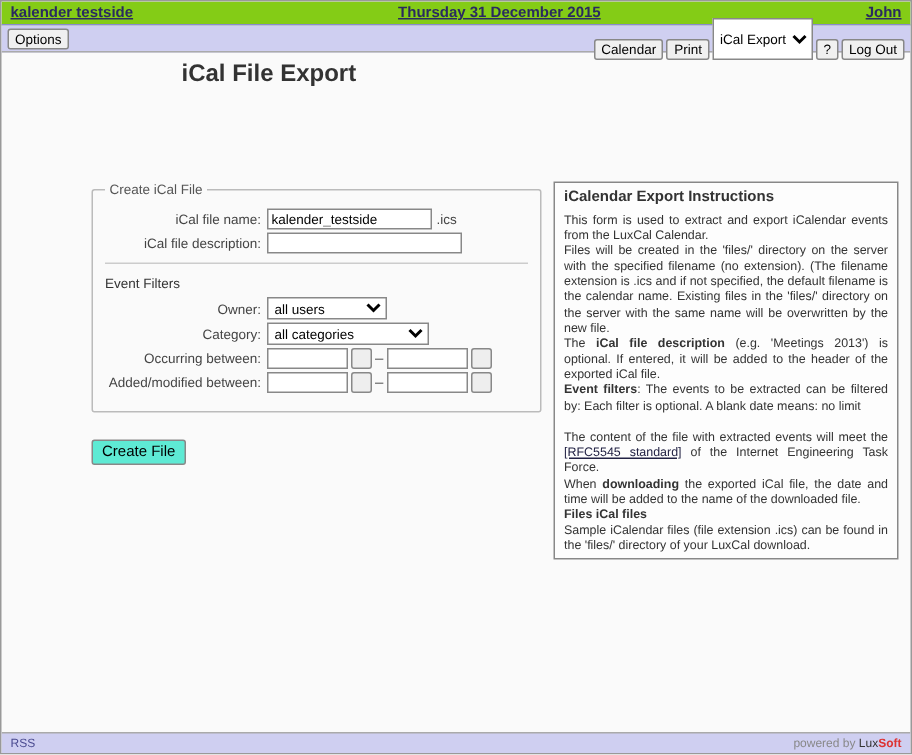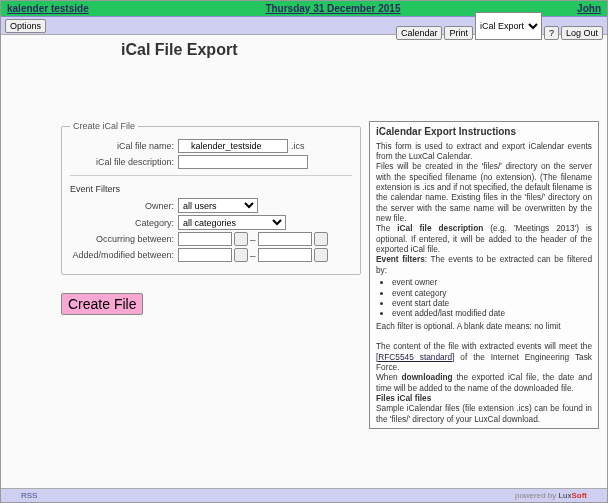--- a/index.html
+++ b/index.html
@@ -13,21 +13,21 @@
   .frame {
     width: 608px;
     height: 503px;
     border: 1px solid #999;
     margin: 0;
     position: relative;
     background: #fafafa;
     overflow: hidden;
   }
   .titlebar {
-    background: #22c55e;
+    background: #84cc16;
     border-bottom: 1px solid #8a8ad0;
     height: 16px;
     display: flex;
     justify-content: space-between;
     align-items: center;
     padding: 0 6px;
     font-size: 10px;
     font-weight: bold;
     color: #2a2a60;
   }
@@ -97,21 +97,21 @@
     width: 108px;
     text-align: right;
     padding-right: 4px;
     font-size: 9px;
     color: #444;
   }
   input[type=text].txt {
     font-size: 9px;
     height: 14px;
     border: 1px solid #888;
-    padding: 0 12px;
+    padding: 0 2px;
     background: #fff;
   }
   .txt-wide { width: 110px; }
   .ext { font-size: 9px; padding-left: 3px; color: #444; }
   .hr-sep { border: none; border-top: 1px solid #ccc; margin: 6px 0 8px 0; }
   .subhead { font-size: 9px; color: #333; margin: 0 0 4px 0; }
   select.sel {
     font-size: 9px;
     height: 15px;
     border: 1px solid #888;
@@ -123,24 +123,24 @@
   .date-btn {
     width: 14px; height: 14px;
     border: 1px solid #888;
     background: #eee;
     border-radius: 2px;
     display: inline-block;
     cursor: pointer;
   }
   .create-btn {
     margin-top: 10px;
-    font-size: 14px;
+    font-size: 10px;
     padding: 2px 6px;
     border: 1px solid #888;
-    background: #f9a8d4;
+    background: #5eead4;
     border-radius: 2px;
     cursor: pointer;
   }
   .right-col {
     flex: 1;
     max-width: 230px;
   }
   .instructions {
     border: 1px solid #888;
     padding: 4px 6px;
@@ -162,21 +162,21 @@
   .instructions a { color: #224; text-decoration: underline; }
   .footer {
     position: absolute;
     bottom: 0; left: 0; right: 0;
     height: 14px;
     background: #cfcff1;
     border-top: 1px solid #aaa;
     display: flex;
     justify-content: space-between;
     align-items: center;
-    padding: 0 20px;
+    padding: 0 6px;
     font-size: 8px;
     color: #4a4a90;
   }
   .footer .lux { color: #888; }
   .footer .lux b { color: #d33; font-weight: bold; }
 </style>
 </head>
 <body>
 
 <div class="frame">
@@ -264,26 +264,20 @@
     </div>
 
     <div class="right-col">
       <div class="instructions">
         <h3>iCalendar Export Instructions</h3>
         <div>
           <span>This form is used to extract and export iCalendar events from the LuxCal Calendar.</span><br>
           <span>Files will be created in the 'files/' directory on the server with the specified filename (no extension). (The filename extension is .ics and if not specified, the default filename is the calendar name. Existing files in the 'files/' directory on the server with the same name will be overwritten by the new file.</span><br>
           <span>The </span><b>iCal file description</b><span> (e.g. 'Meetings 2013') is optional. If entered, it will be added to the header of the exported iCal file.</span><br>
           <b>Event filters</b><span>: The events to be extracted can be filtered by:</span>
-          <ul>
-            <li>event owner</li>
-            <li>event category</li>
-            <li>event start date</li>
-            <li>event added/last modified date</li>
-          </ul>
           <span>Each filter is optional. A blank date means: no limit</span><br><br>
           <span>The content of the file with extracted events will meet the </span><a href="#">[RFC5545 standard]</a><span> of the Internet Engineering Task Force.</span><br>
           <span>When </span><b>downloading</b><span> the exported iCal file, the date and time will be added to the name of the downloaded file.</span><br>
           <b>Files iCal files</b><br>
           <span>Sample iCalendar files (file extension .ics) can be found in the 'files/' directory of your LuxCal download.</span>
         </div>
       </div>
     </div>
 
   </div>

